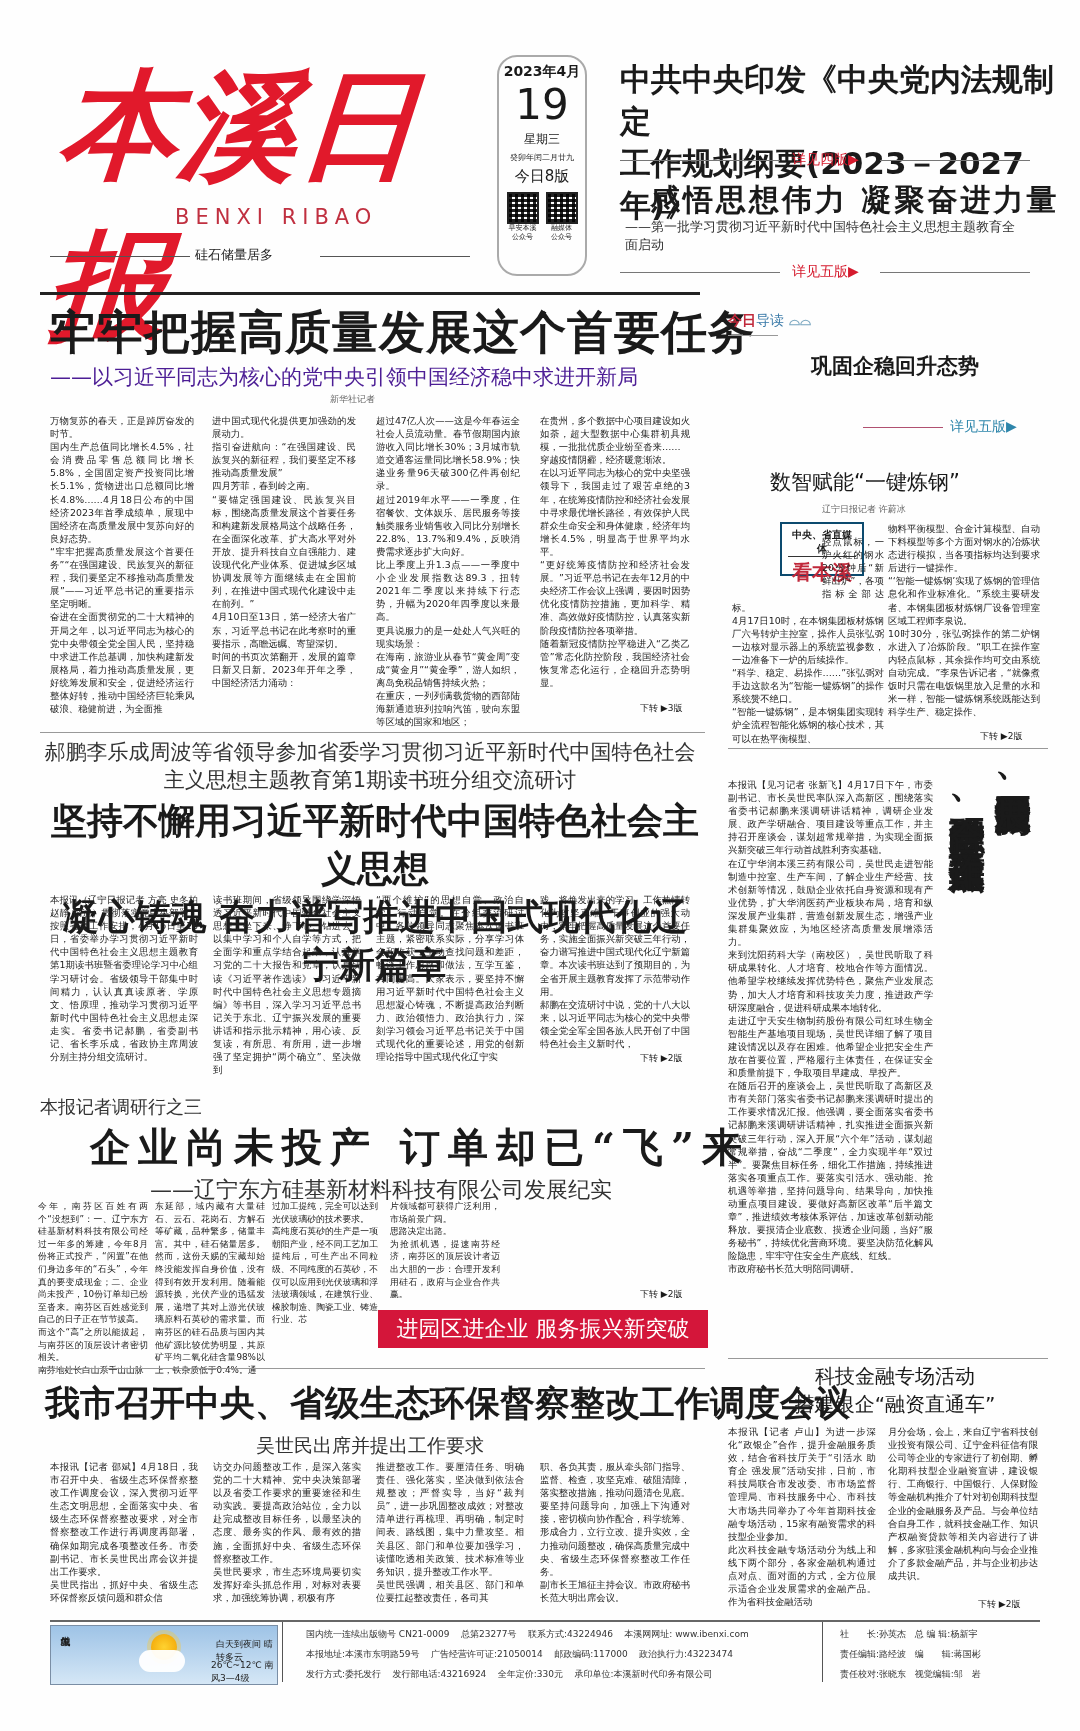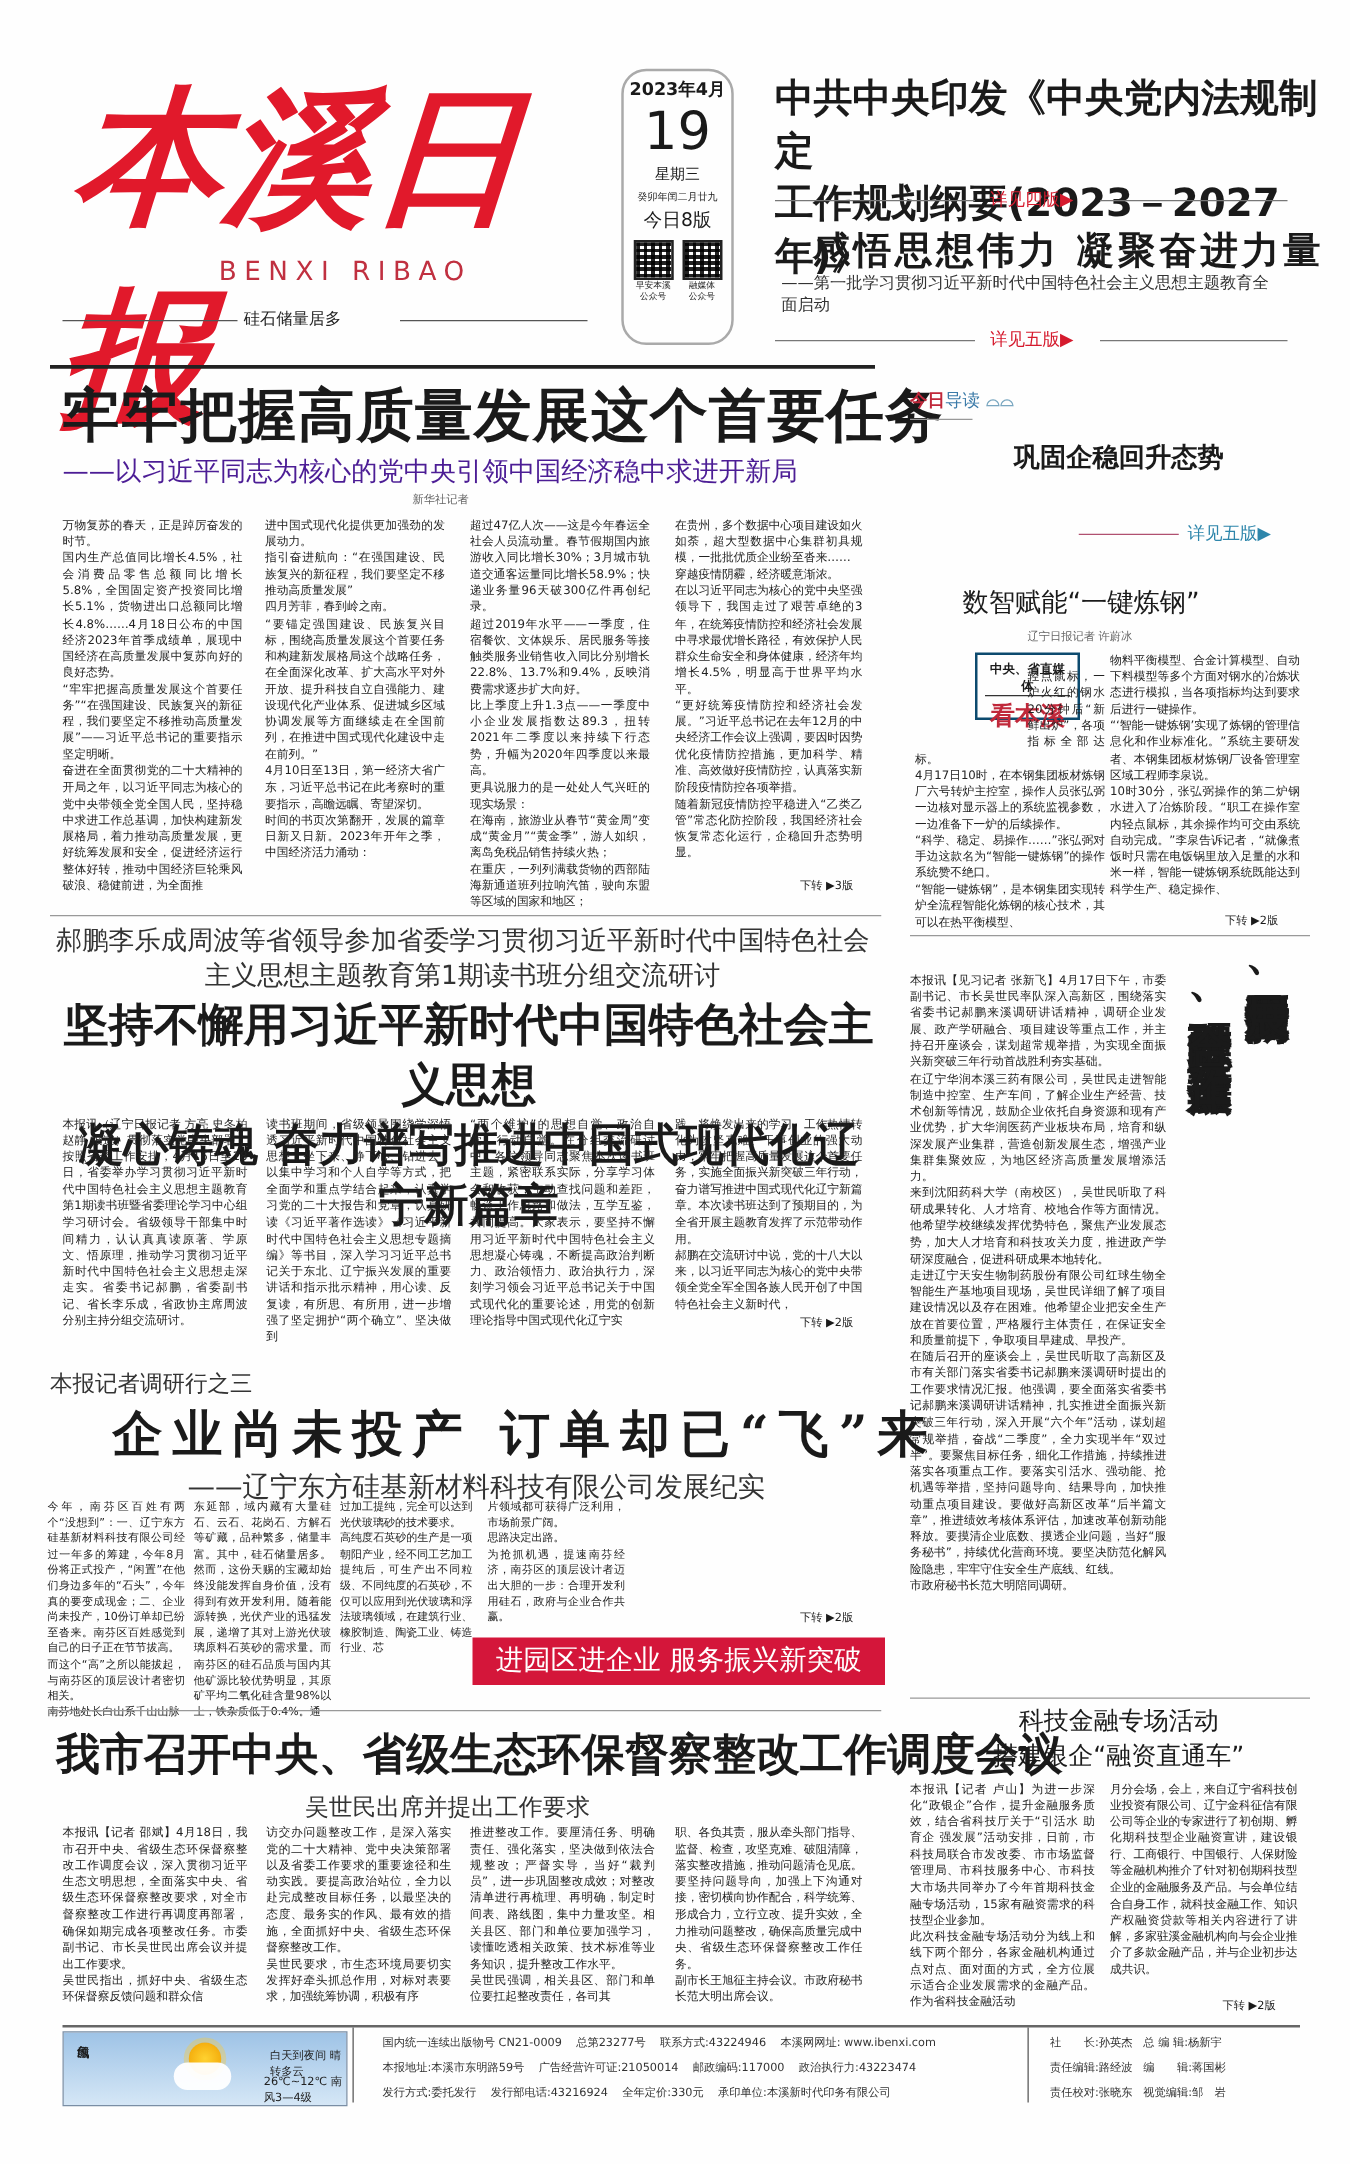--- a/index.html
+++ b/index.html
@@ -53,21 +53,21 @@
   .mid-title { left: 45px; top: 796px; font-size: 36px; font-weight: bold; line-height: 48px; width: 660px; text-align: center; font-family: "DejaVu Serif", serif; }
 
   .vert-title { position: absolute; writing-mode: vertical-rl; font-family: "DejaVu Serif", serif; font-weight: bold; font-size: 36px; line-height: 48px; letter-spacing: 0px; }
 
   .series-label { left: 40px; top: 1095px; font-size: 18px; color: #333; font-family: "DejaVu Serif", serif; }
   .feat-title { left: 90px; top: 1120px; font-size: 40px; font-weight: bold; letter-spacing: 8px; font-family: "DejaVu Serif", serif; }
   .feat-sub { left: 150px; top: 1175px; font-size: 22px; color: #333; }
   .banner { left: 378px; top: 1310px; width: 330px; height: 38px; background: #d4163a; color: #fff; font-size: 22px; line-height: 38px; text-align: center; }
 
   .eco-title { left: 45px; top: 1380px; font-size: 35px; font-weight: bold; font-family: "DejaVu Serif", serif; }
-  .eco-sub { left: 244px; top: 1433px; font-size: 19px; color: #333; text-align: right; }
+  .eco-sub { left: 256px; top: 1433px; font-size: 19px; color: #333; text-align: right; }
   .fin-title { left: 740px; top: 1362px; font-size: 20px; text-align: center; width: 310px; line-height: 28px; }
 
   
   .weather { left: 50px; top: 1625px; width: 228px; height: 60px; background: linear-gradient(180deg, #9ec3e6, #d5e7f6); border: 1px solid #7a8ea5; }
   .weather .lbl { position: absolute; left: 8px; top: 2px; writing-mode: vertical-rl; font-size: 10px; line-height: 12px; }
   .sun { position: absolute; left: 100px; top: 8px; width: 26px; height: 26px; border-radius: 50%; background: radial-gradient(#ffd230, #f0a000); box-shadow: 0 0 0 4px rgba(255,200,40,.35); }
   .cloud { position: absolute; left: 88px; top: 24px; width: 46px; height: 22px; background: #fff; border-radius: 12px; opacity: .95; }
   .weather .w1 { position: absolute; left: 165px; top: 12px; font-size: 9px; color: #222; }
   .weather .w2 { position: absolute; left: 160px; top: 33px; font-size: 9px; color: #222; }
   .foot { position: absolute; font-size: 9px; color: #333; white-space: nowrap; }

